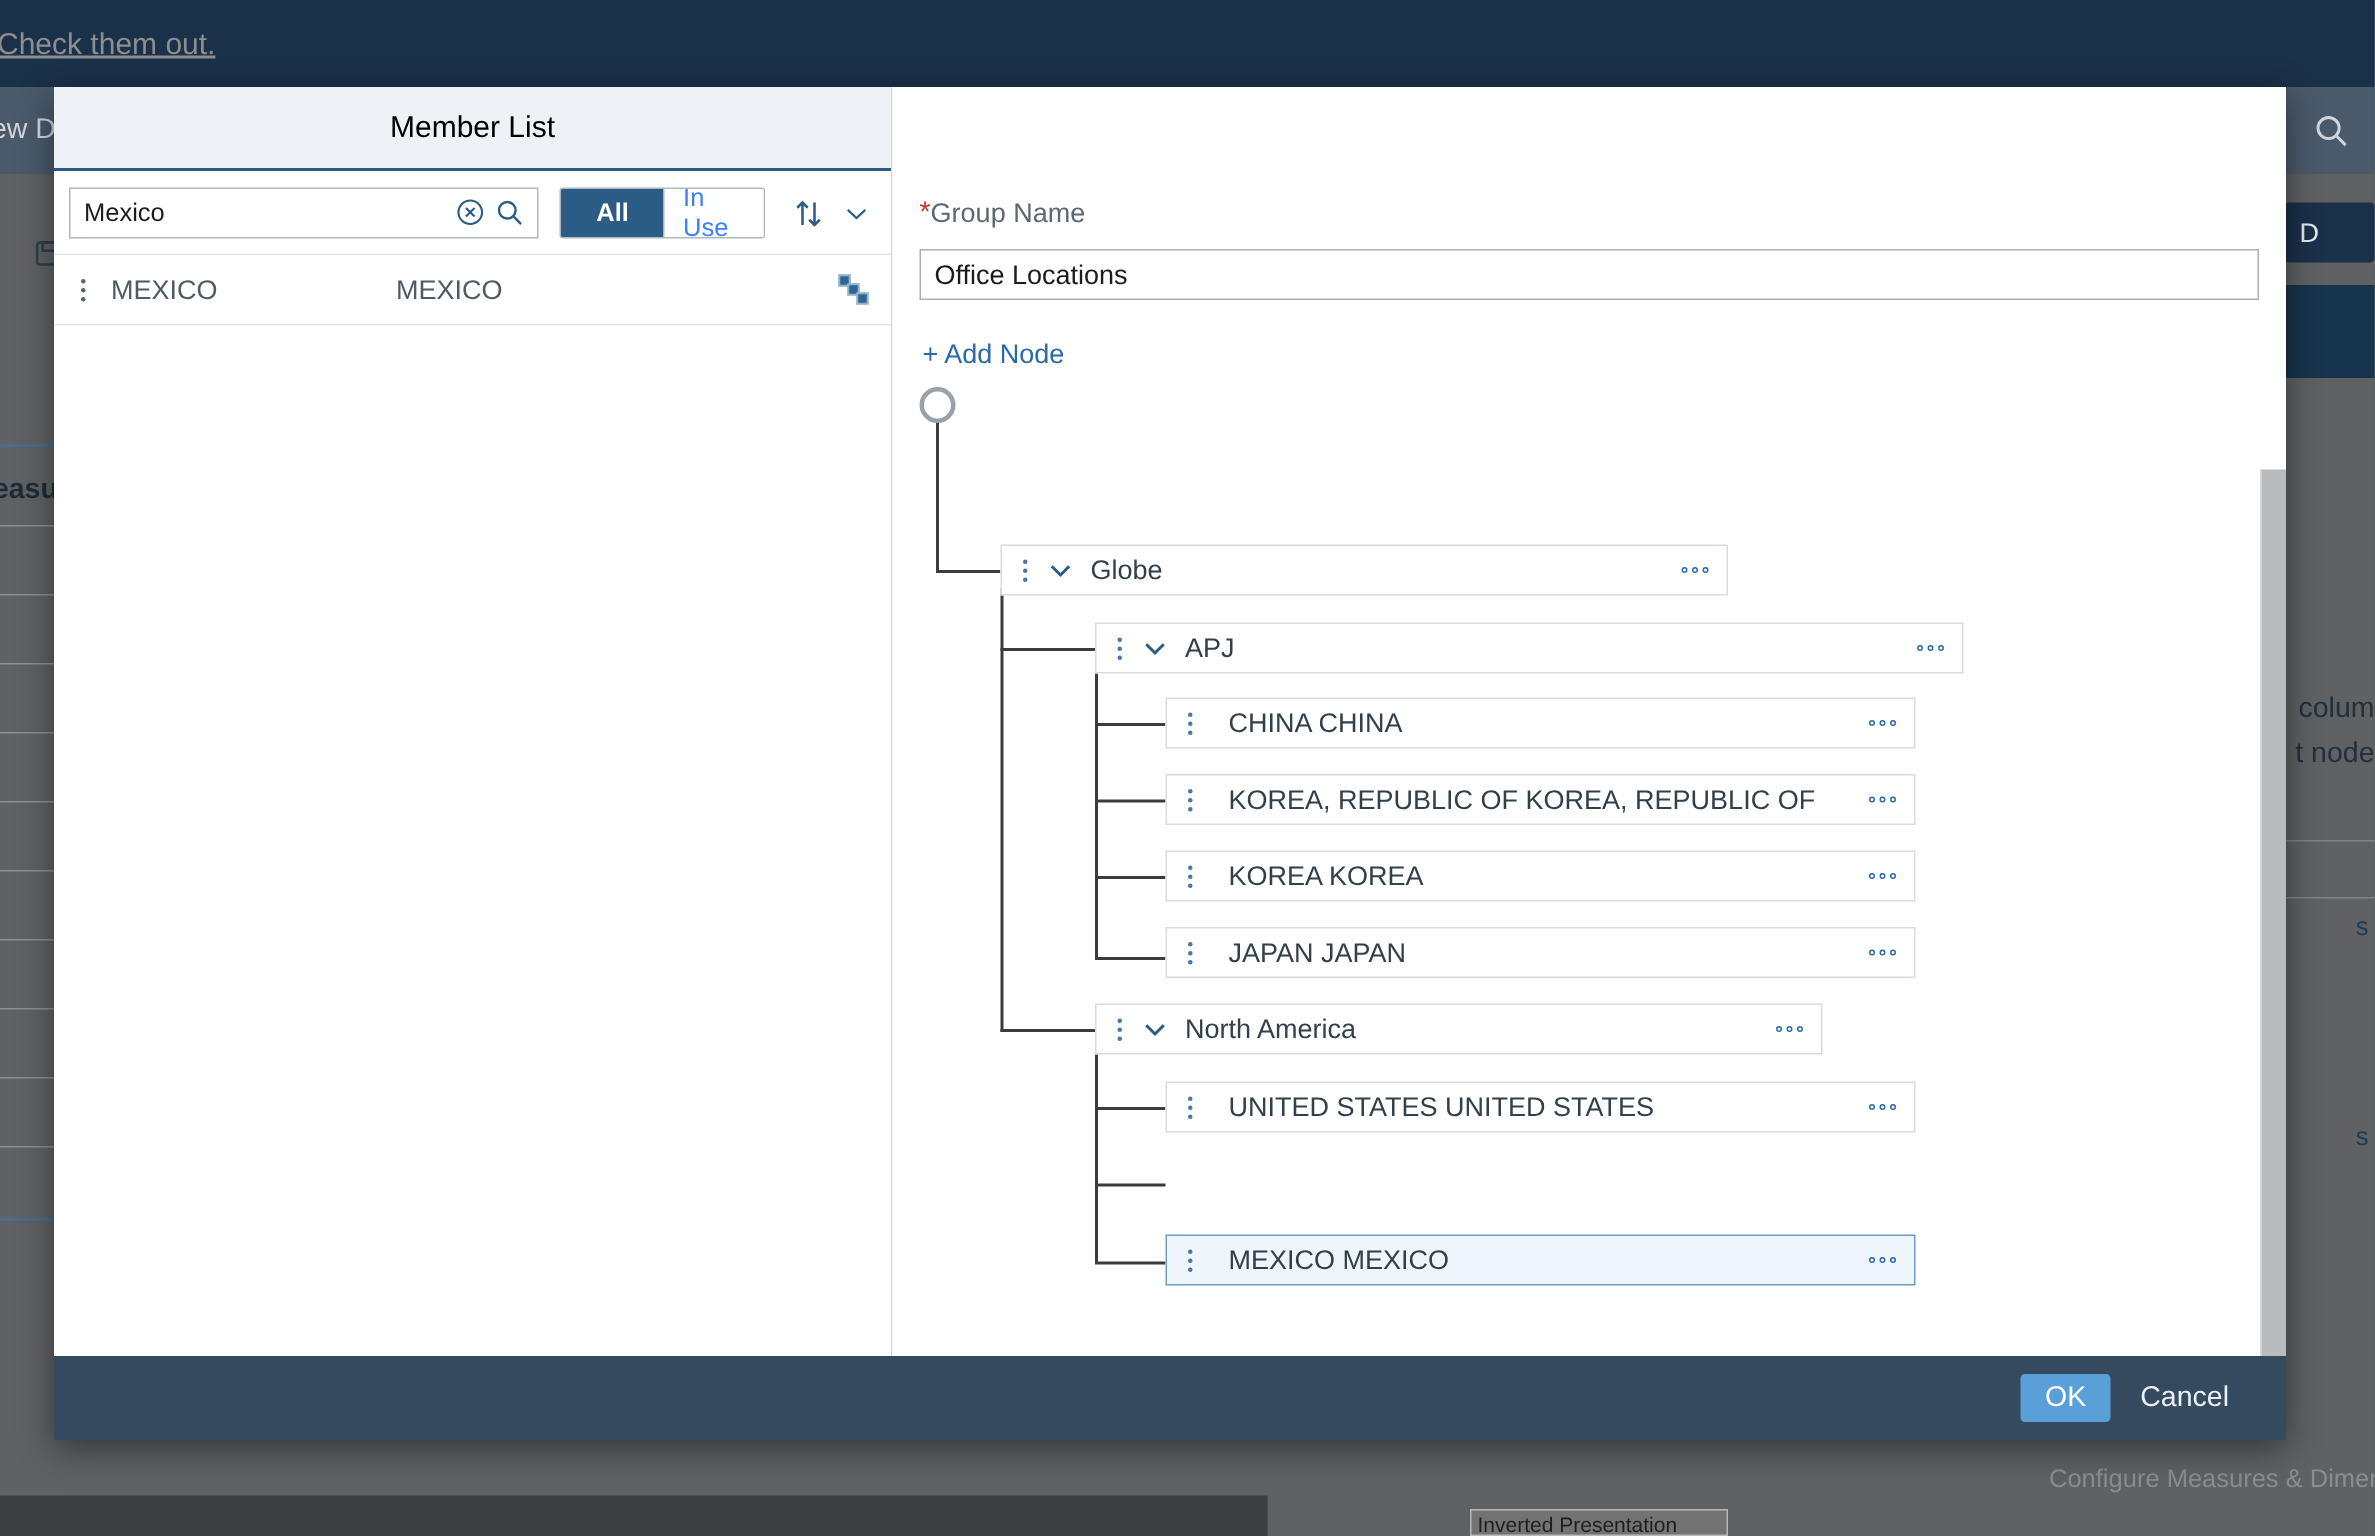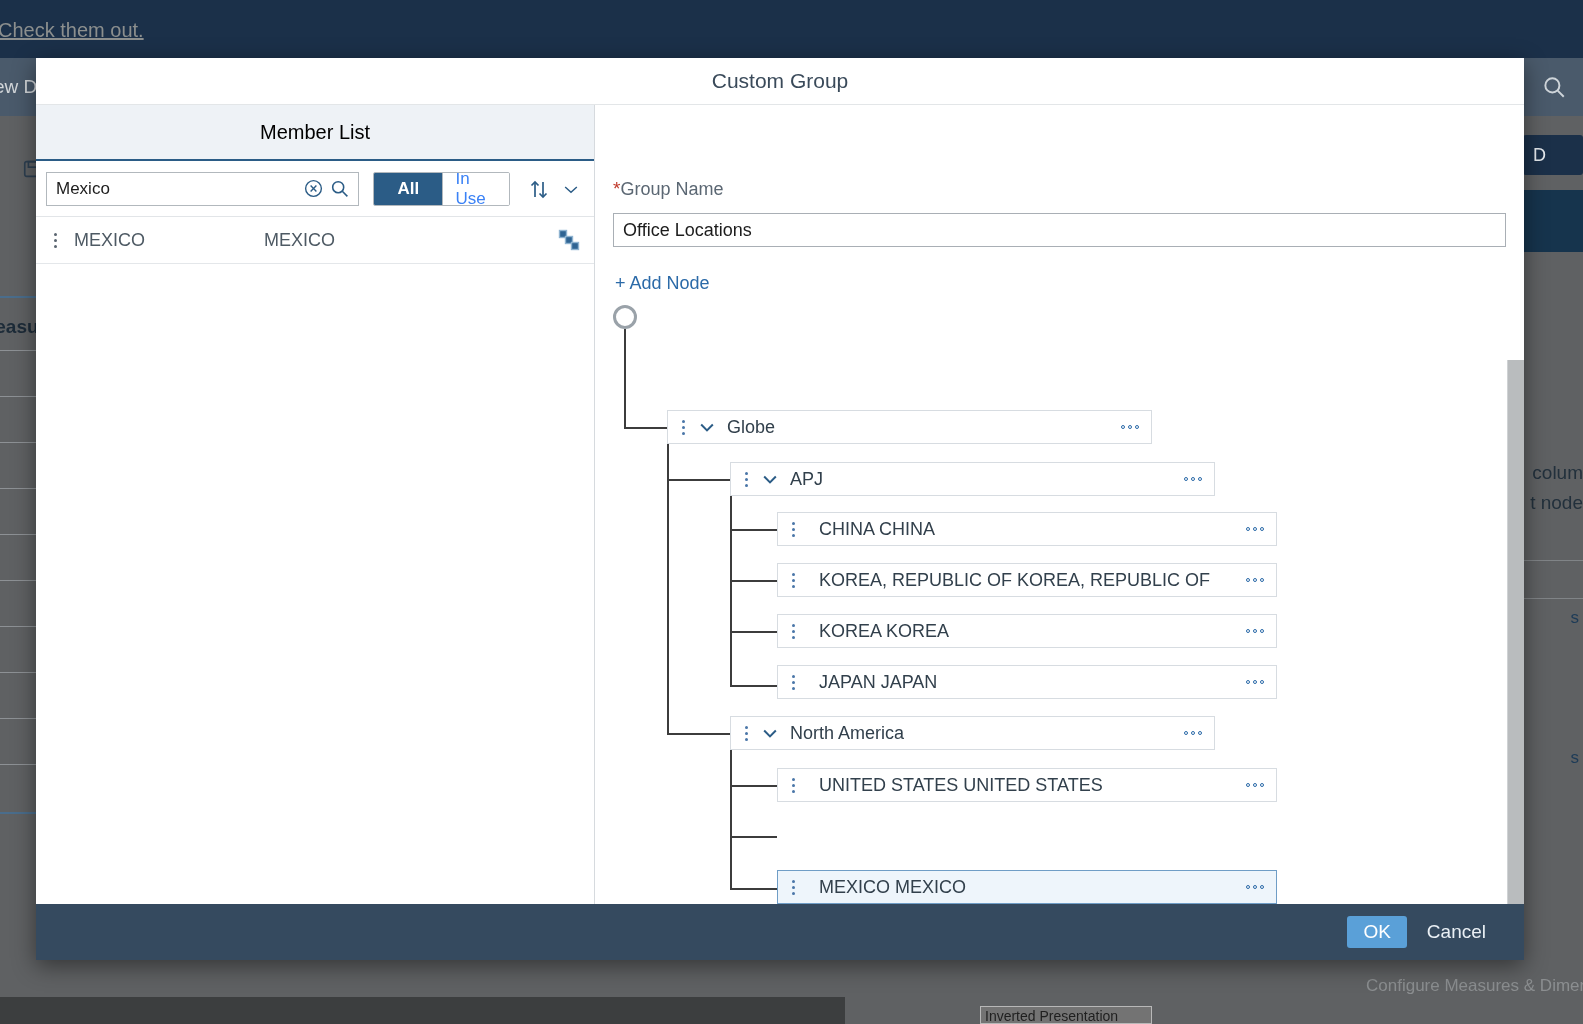--- a/index.html
+++ b/index.html
@@ -285,23 +285,20 @@
   <div class="bg-right-s" style="right:4px; top:748px;">s</div>
 
   <div class="bg-right-panel-grey"></div>
   <div class="bg-configure">Configure Measures &amp; Dimensi</div>
   <div class="bg-dark-panel"></div>
   <div class="bg-tooltip">Inverted Presentation</div>
 </div>
 
 <div id="dialog">
 
-  <div class="dlg-header">
-    <div class="dlg-title">Custom Group</div>
-  </div>
 
   <div class="dlg-body">
 
     <div class="left-pane">
       <div class="member-head">
         <div class="member-head-title">Member List</div>
       </div>
 
       <div class="member-toolbar">
         <div class="search-box">
@@ -404,21 +401,21 @@
               </svg>
           </span>
           <span class="node-label">Globe</span>
           <span class="node-menu">
               <i></i>
               <i></i>
               <i></i>
             </span>
         </div>
 
-        <div class="node" style="left:135px; top:161px; width:485px;">
+        <div class="node" style="left:135px; top:161px; width:579px;">
           <span class="node-grip">
               <i></i>
               <i></i>
               <i></i>
             </span>
           <span class="chev">
             <svg viewBox="0 0 24 24" width="20" height="20" fill="none" stroke="currentColor" stroke-width="2.4">
                 <polyline points="5,9 12,16 19,9"></polyline>
               </svg>
           </span>

